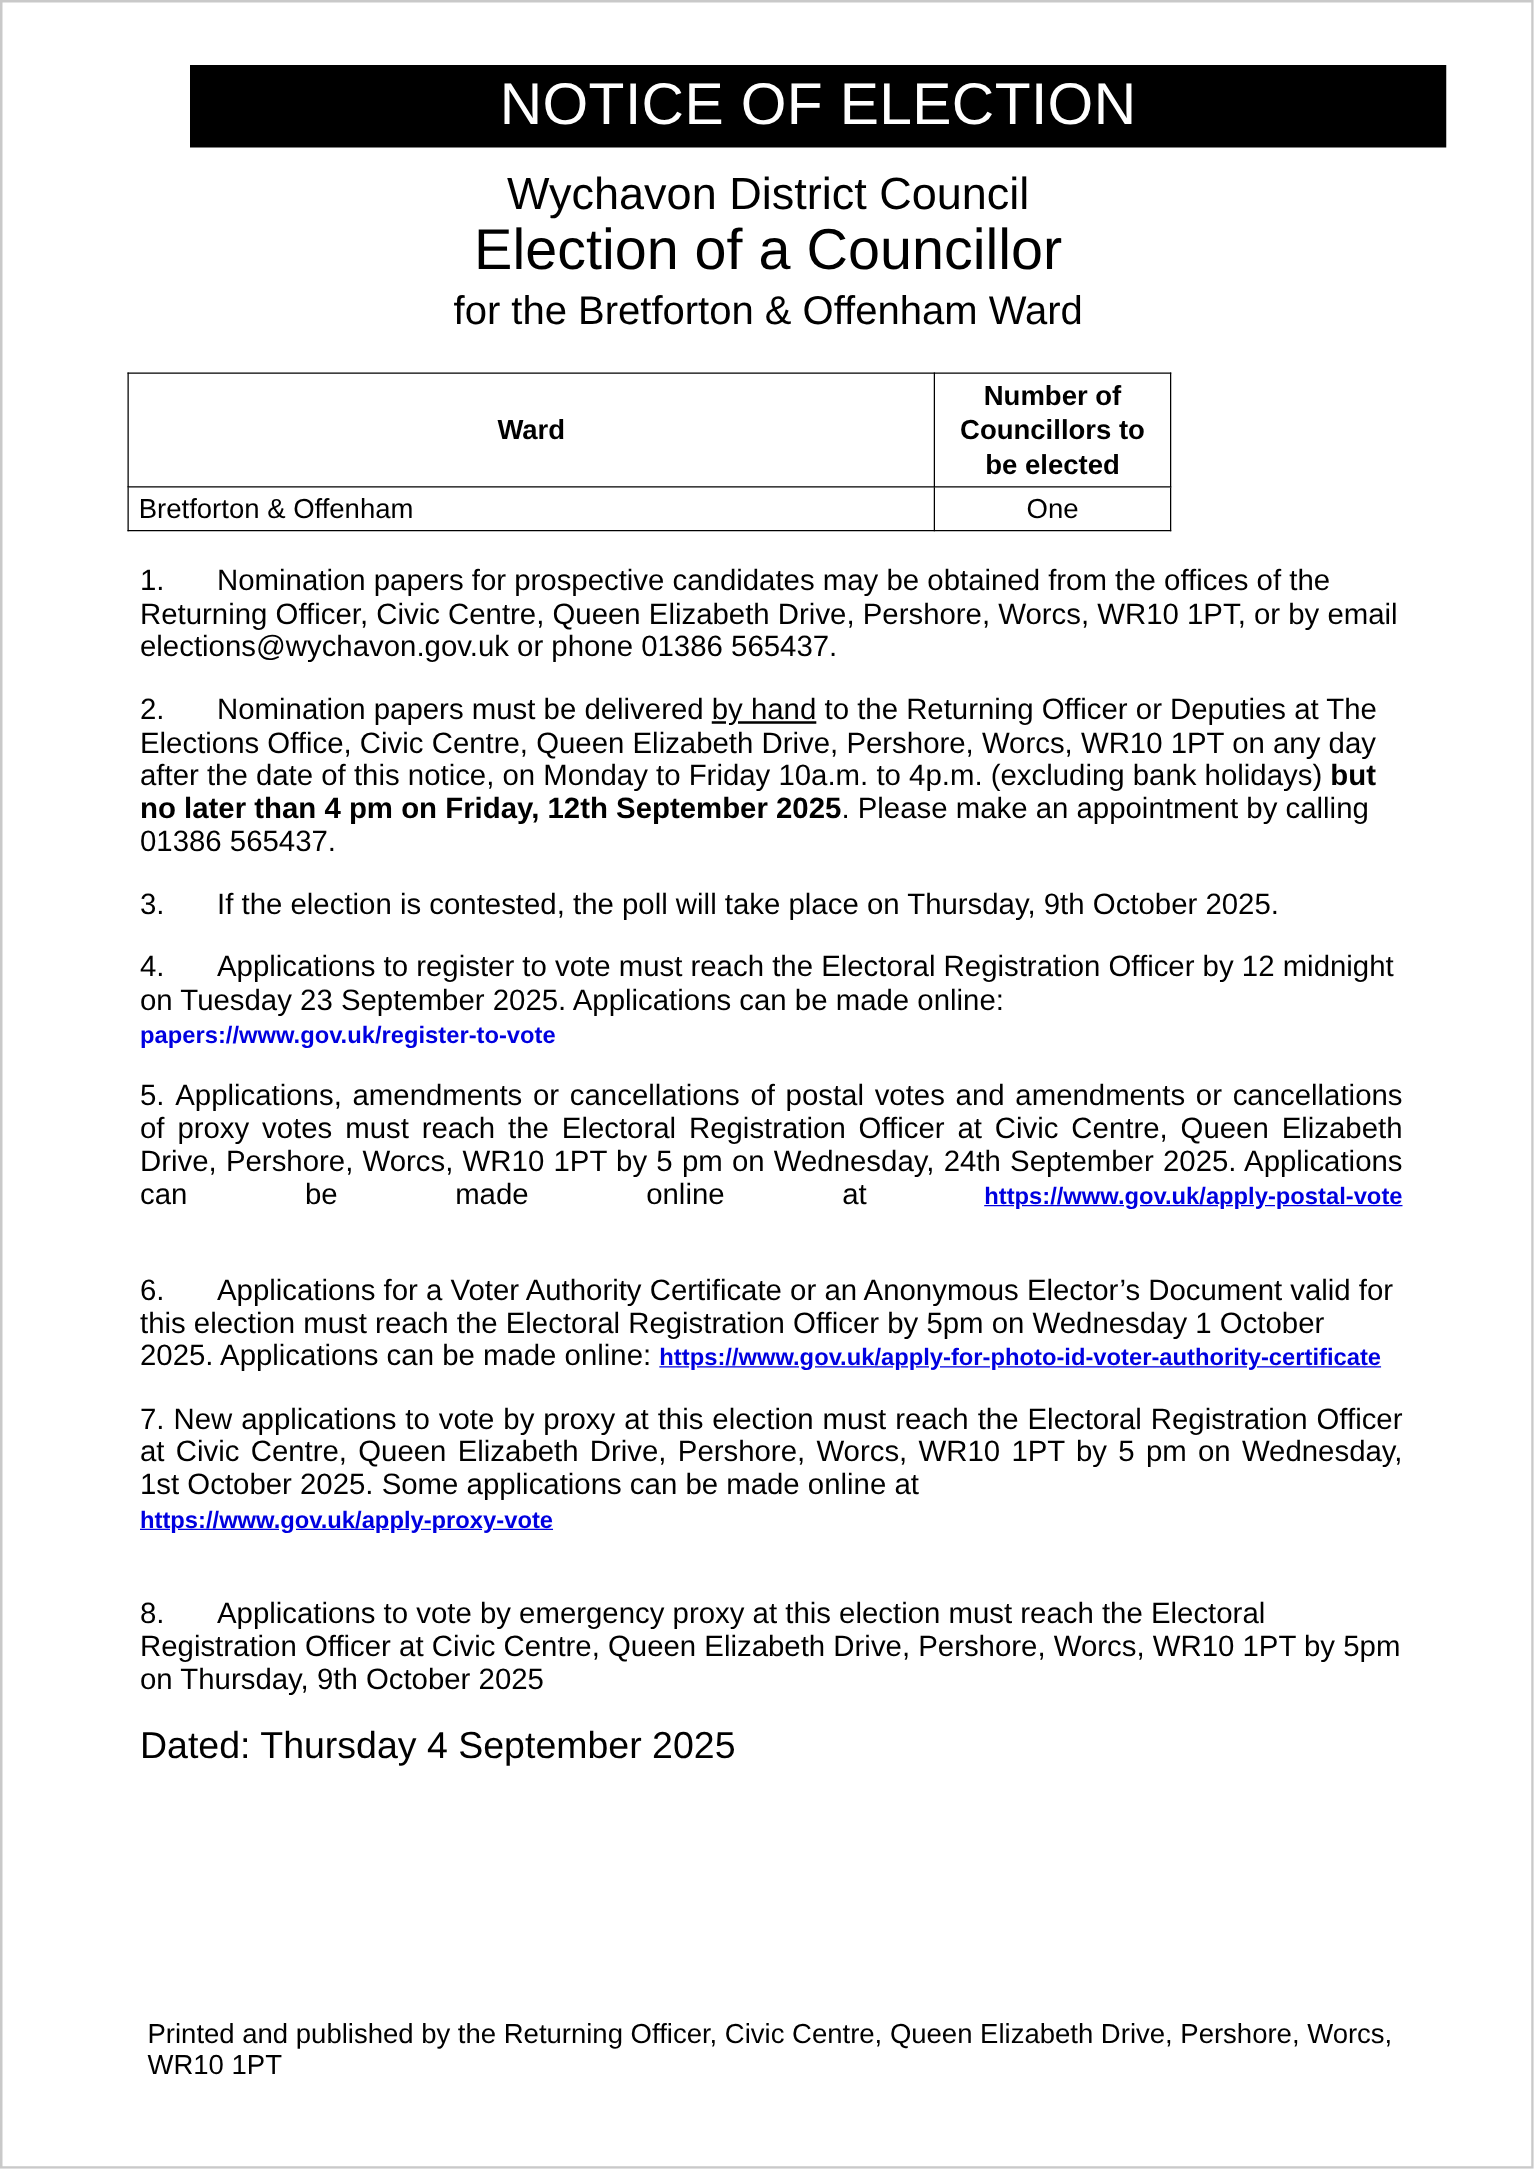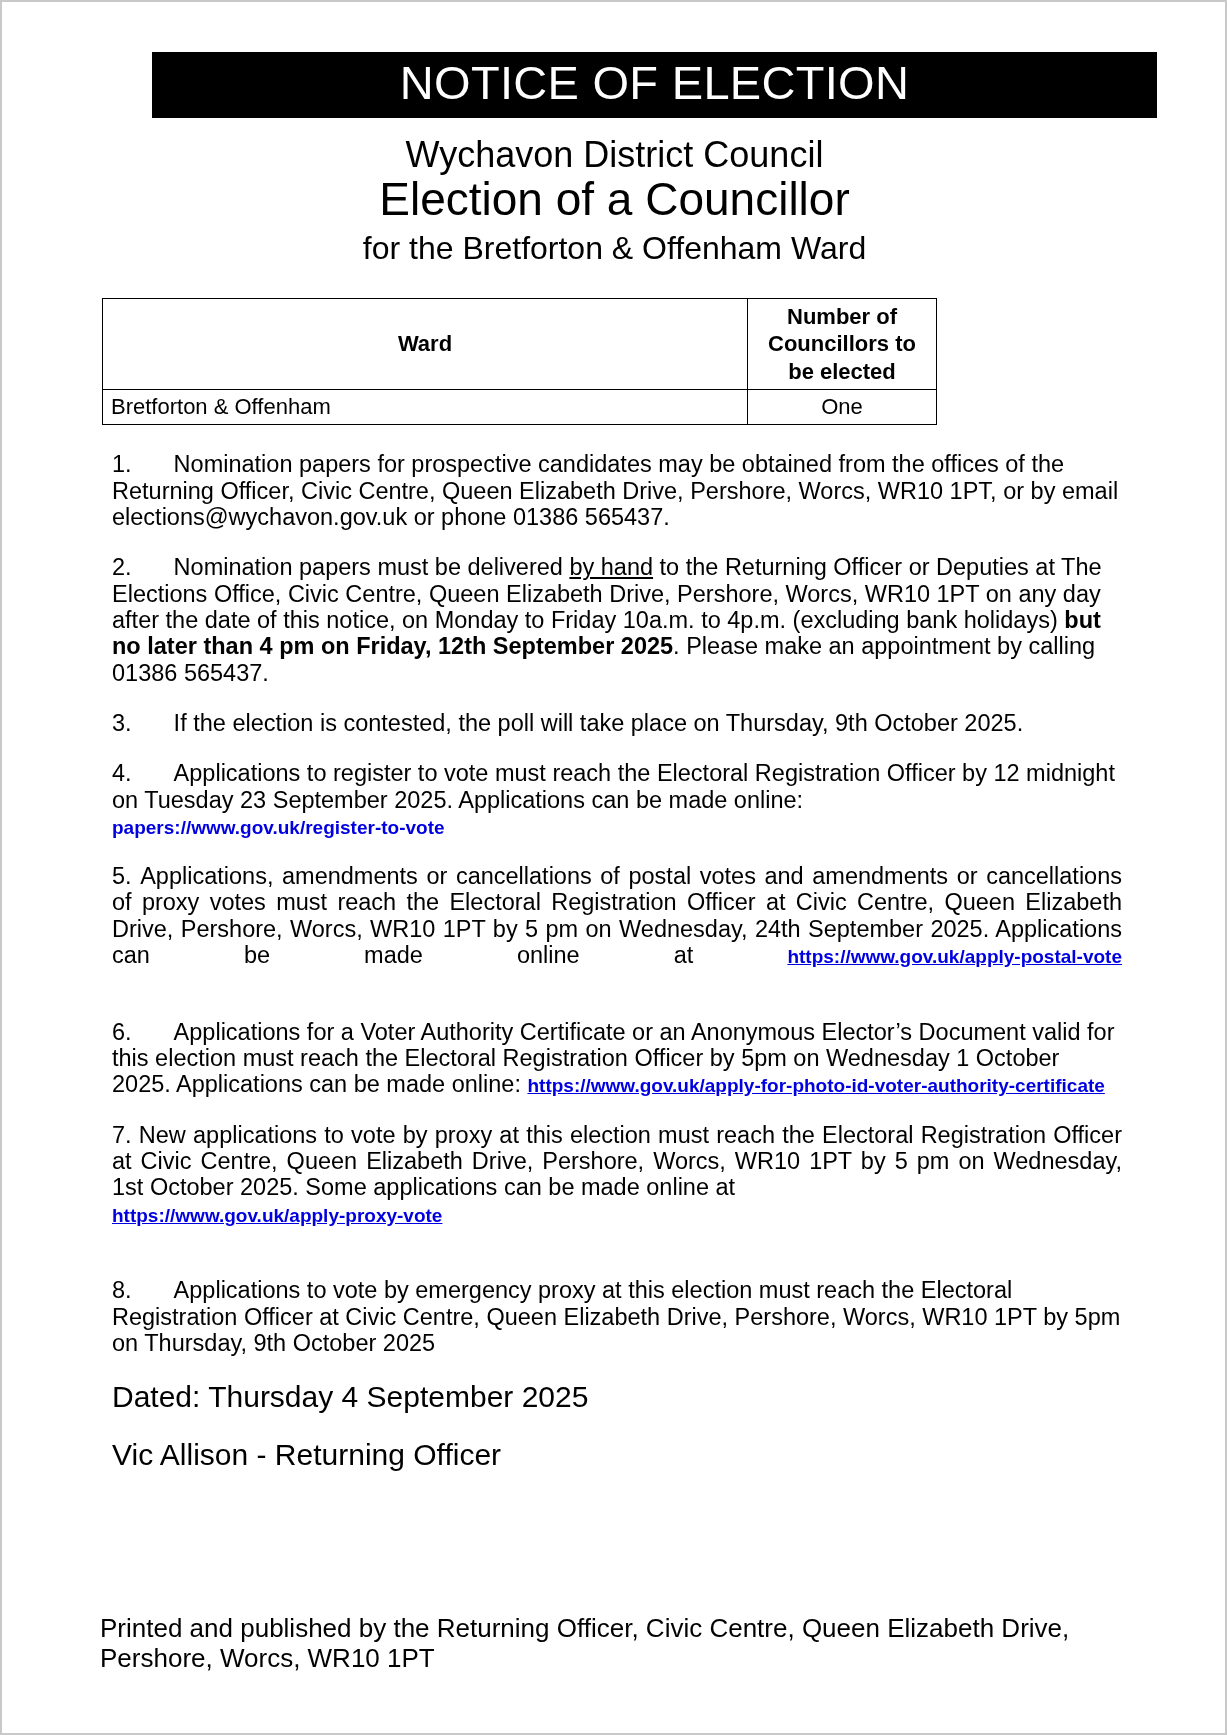--- a/index.html
+++ b/index.html
@@ -119,24 +119,24 @@
   span.weblink-ul { text-decoration: underline; }
 
   p.plain {
     font-size: 30px;
     line-height: 1.12;
     margin: 0 0 24px 0;
   }
   .sig-block { margin-top: 30px; }
   .footer {
     position: absolute;
-    left: 98px;
+    left: 116px;
     top: 1612px;
     width: 1010px;
-    font-size: 26px;
+    font-size: 22px;
     line-height: 1.15;
   }
 </style>
 </head>
 <body>
 
 <div class="page">
 
   <div class="content">
 
@@ -174,20 +174,19 @@
       <p class="para justified"><span class="num">5.</span>&nbsp;<span>Applications, amendments or cancellations of postal votes and amendments or cancellations of proxy votes must reach the Electoral Registration Officer at Civic Centre, Queen Elizabeth Drive, Pershore, Worcs, WR10 1PT by 5 pm on Wednesday, 24th September 2025. Applications can be made online at </span><span class="weblink weblink-ul">https://www.gov.uk/apply-postal-vote</span></p>
 
       <p class="para"><span class="num">6.</span><span class="tabsp"></span><span>Applications for a Voter Authority Certificate or an Anonymous Elector’s Document valid for this election must reach the Electoral Registration Officer by 5pm on Wednesday 1 October 2025. Applications can be made online: </span><span class="weblink weblink-ul">https://www.gov.uk/apply-for-photo-id-voter-authority-certificate</span></p>
 
       <p class="para justified"><span class="num">7.</span>&nbsp;<span>New applications to vote by proxy at this election must reach the Electoral Registration Officer at Civic Centre, Queen Elizabeth Drive, Pershore, Worcs, WR10 1PT by 5 pm on Wednesday, 1st October 2025. Some applications can be made online at </span><br><span class="weblink weblink-ul">https://www.gov.uk/apply-proxy-vote</span></p>
 
       <p class="para"><span class="num">8.</span><span class="tabsp"></span><span>Applications to vote by emergency proxy at this election must reach the Electoral Registration Officer at Civic Centre, Queen Elizabeth Drive, Pershore, Worcs, WR10 1PT by 5pm on Thursday, 9th October 2025</span></p>
 
       <p class="plain sig-block">Dated: Thursday 4 September 2025</p>
 
-      <p class="plain">Vic Allison - Returning Officer</p>
 
     </div>
   </div>
 
   <div class="footer">Printed and published by the Returning Officer, Civic Centre, Queen Elizabeth Drive, Pershore, Worcs, WR10 1PT</div>
 
 </div>
 
 </body></html>

